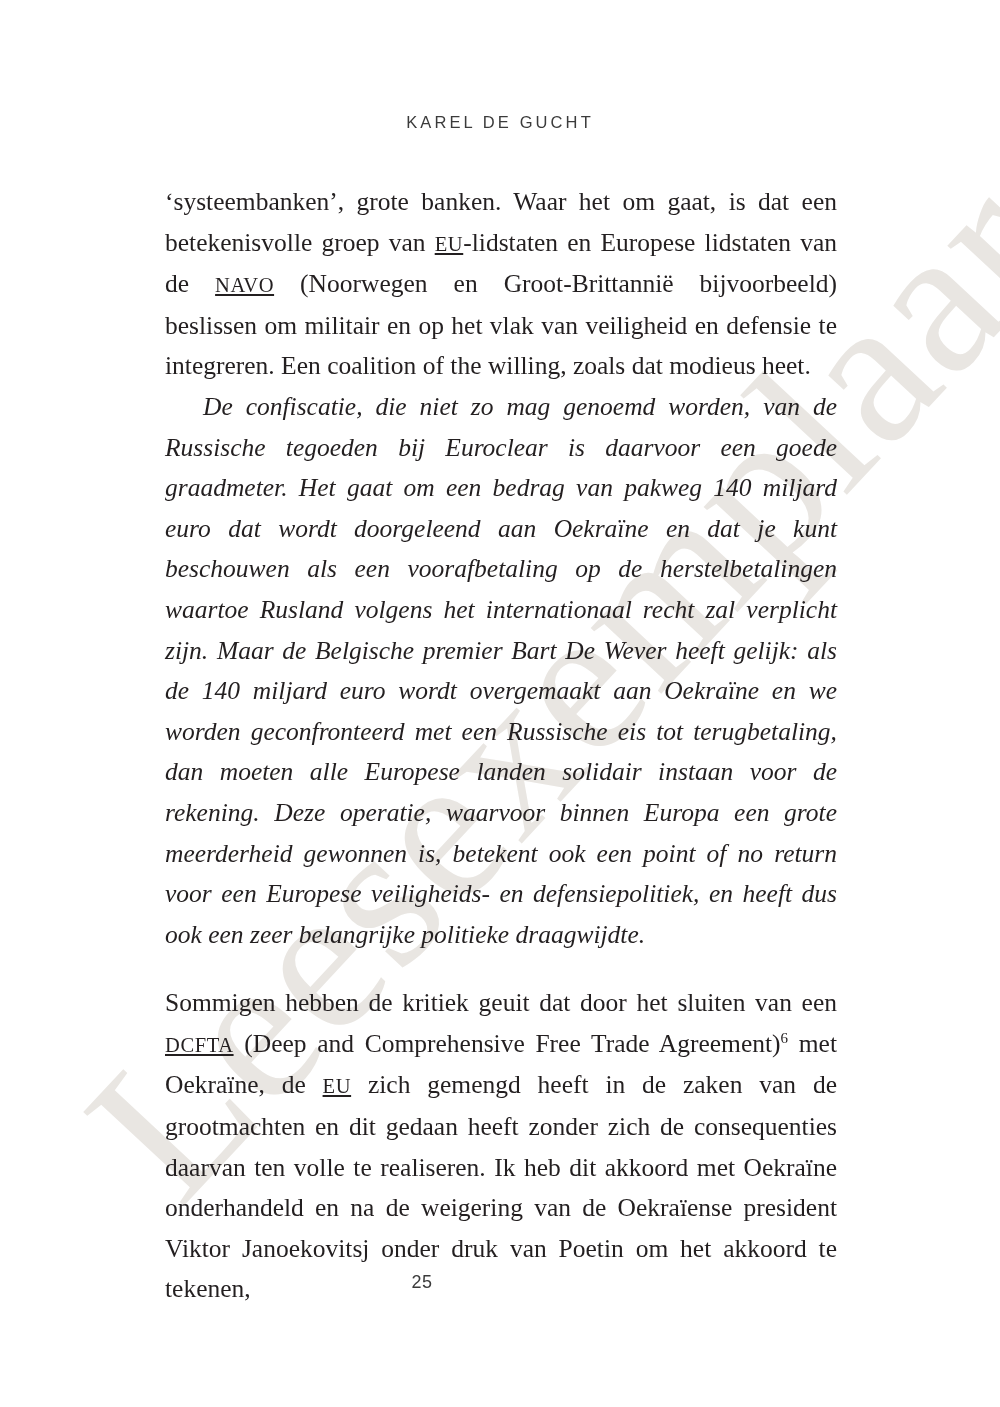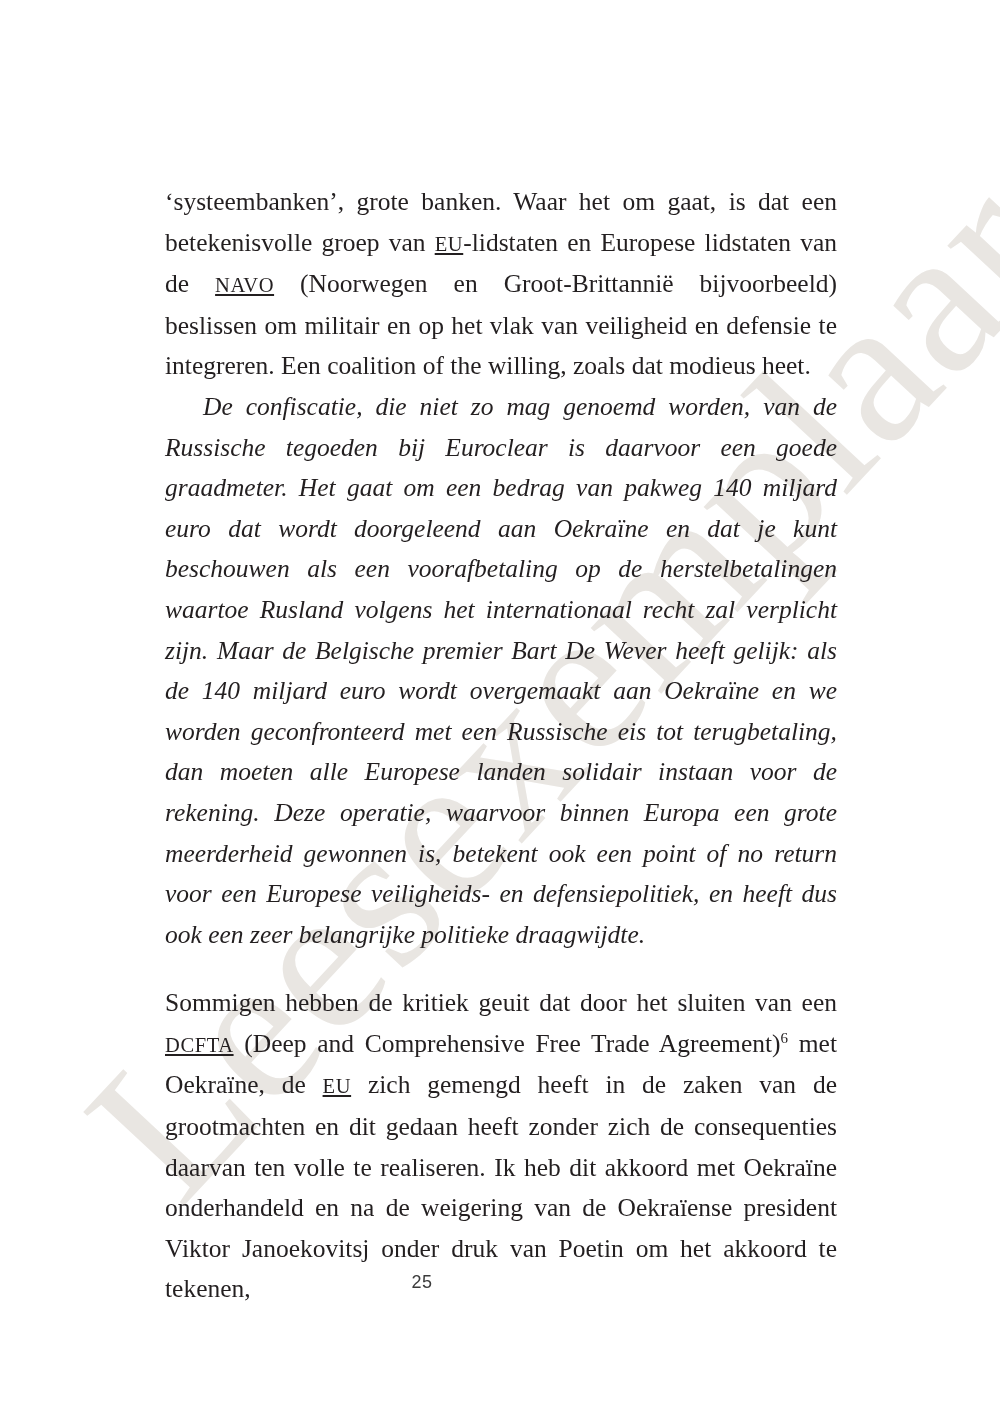--- a/index.html
+++ b/index.html
@@ -112,20 +112,21 @@
 </style>
 </head>
 <body>
 
 <div class="watermark">
   <div class="watermark-text">Leesexemplaar</div>
 </div>
 
 <div class="page">
 
+  <div class="running-head">KAREL DE GUCHT</div>
 
   <div class="body-col">
 
     <p class="para"><span>‘systeembanken’, grote banken. Waar het om gaat, is dat een betekenisvolle groep van </span><span class="sc">EU</span><span>-lidstaten en Europese lidstaten van de </span><span class="sc">NAVO</span><span> (Noorwegen en Groot-Brittannië bijvoorbeeld) beslissen om militair en op het vlak van veiligheid en defensie te integreren. Een </span><span class="it">coalition of the willing</span><span>, zoals dat modieus heet.</span></p>
 
     <p class="para indent">De confiscatie, die niet zo mag genoemd worden, van de Russische tegoeden bij Euroclear is daarvoor een goede graadmeter. Het gaat om een bedrag van pakweg 140 miljard euro dat wordt doorgeleend aan Oekraïne en dat je kunt beschouwen als een voorafbetaling op de herstelbetalingen waartoe Rusland volgens het internationaal recht zal verplicht zijn. Maar de Belgische premier Bart De Wever heeft gelijk: als de 140 miljard euro wordt overgemaakt aan Oekraïne en we worden geconfronteerd met een Russische eis tot terugbetaling, dan moeten alle Europese landen solidair instaan voor de rekening. Deze operatie, waarvoor binnen Europa een grote meerderheid gewonnen is, betekent ook een point of no return voor een Europese veiligheids- en defensiepolitiek, en heeft dus ook een zeer belangrijke politieke draagwijdte.</p>
 
     <p class="para gap-before"><span>Sommigen hebben de kritiek geuit dat door het sluiten van een </span><span class="sc">DCFTA</span><span> (Deep and Comprehensive Free Trade Agreement)</span><sup>6</sup><span> met Oekraïne, de </span><span class="sc">EU</span><span> zich gemengd heeft in de zaken van de grootmachten en dit gedaan heeft zonder zich de consequenties daarvan ten volle te realiseren. Ik heb dit akkoord met Oekraïne onderhandeld en na de weigering van de Oekraïense president Viktor Janoekovitsj onder druk van Poetin om het akkoord te tekenen,</span></p>
 
   </div>

